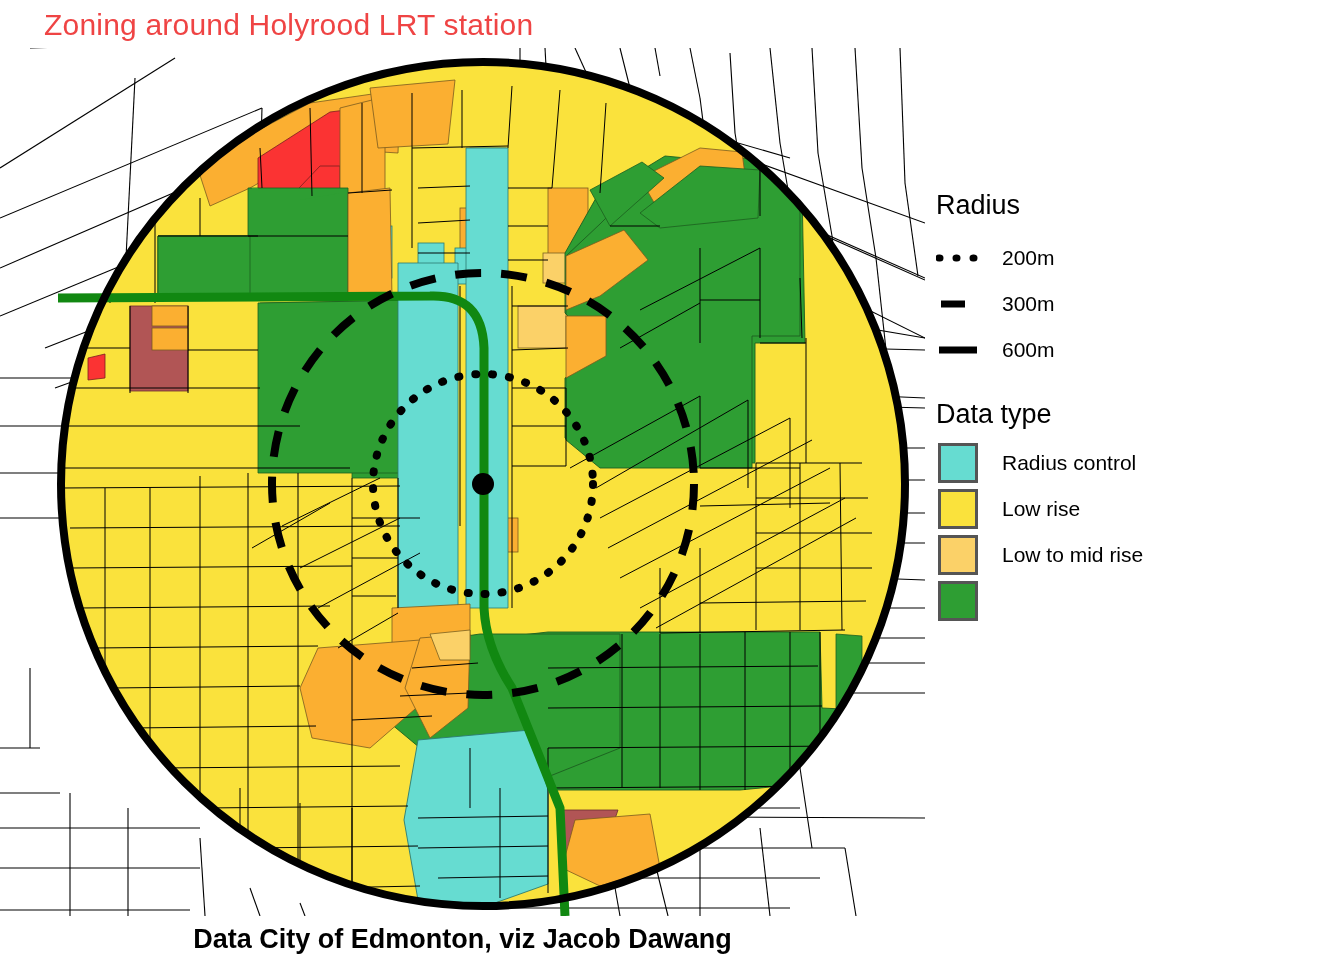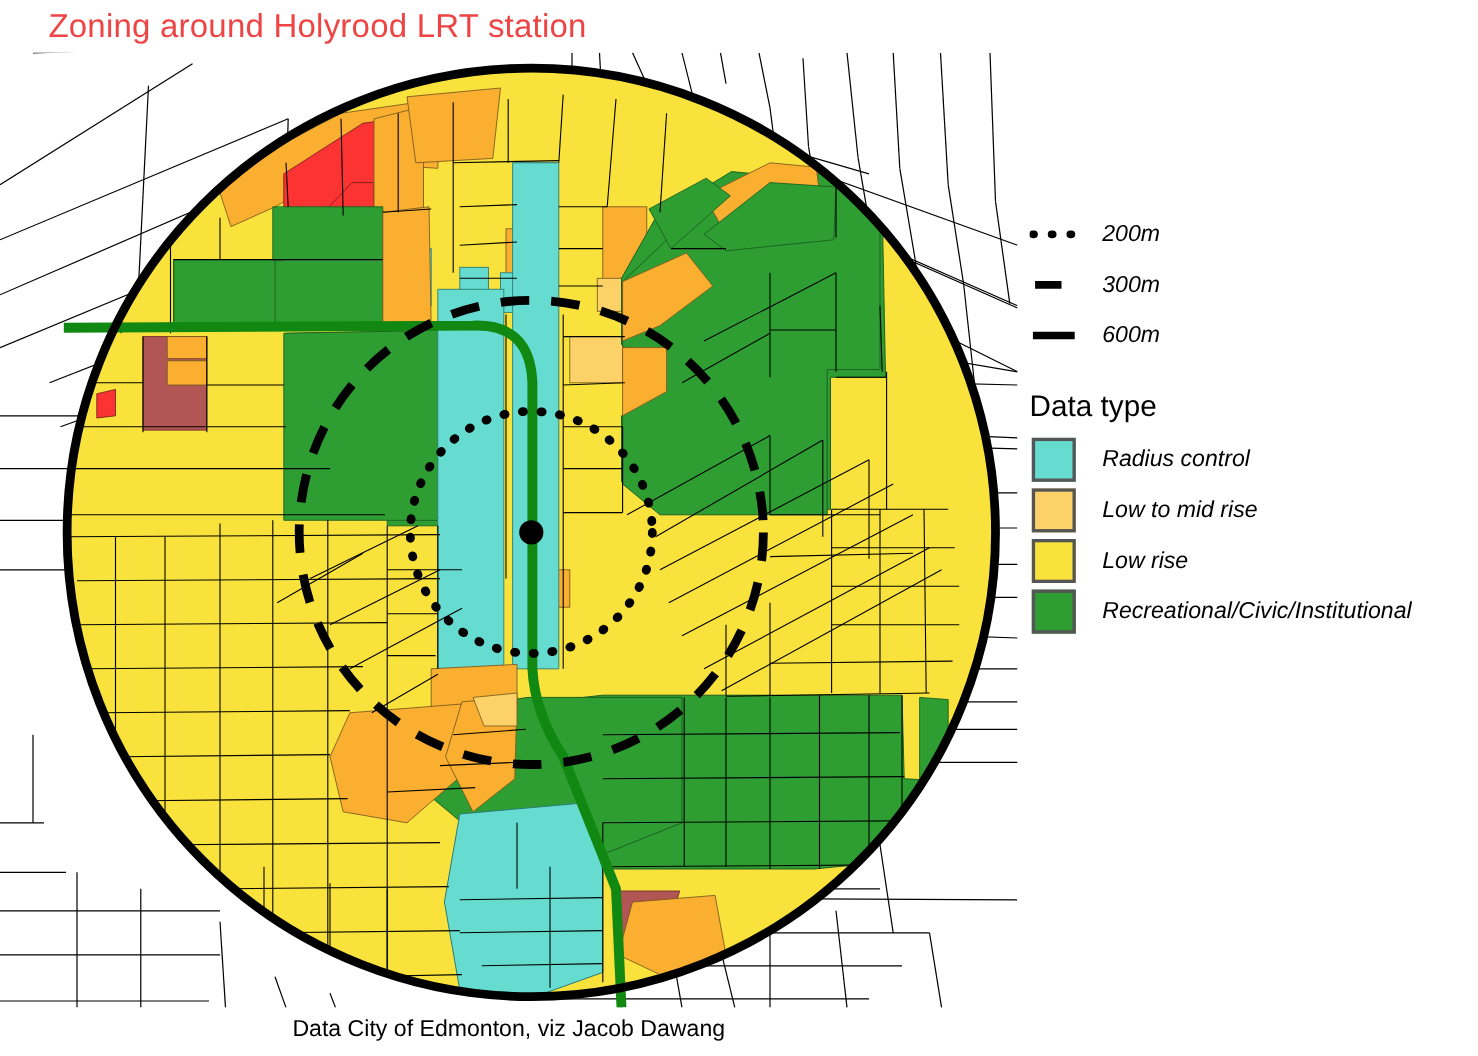--- a/index.html
+++ b/index.html
@@ -24,34 +24,35 @@
     position: absolute;
     left: 0; top: 48px;
     width: 925px; height: 868px;
   }
   #map-svg { display: block; }
   #caption {
     position: absolute;
     left: 0; top: 924px;
     width: 925px;
     text-align: center;
-    font-size: 21px;
+    font-size: 27px;
     color: #000;
+    font-weight: bold;
   }
   #legend-panel {
     position: absolute;
     left: 930px; top: 190px;
     width: 410px;
   }
   .legend-title {
     font-size: 27px;
     color: #000;
     margin: 0 0 14px 6px;
   }
-  .legend-rows { margin: 0; padding: 0; font-style: italic; }
+  .legend-rows { margin: 0; padding: 0; }
   .legend-row {
     display: flex;
     align-items: center;
     height: 46px;
   }
   .key-box {
     width: 44px; height: 44px;
     flex: 0 0 44px;
     display: flex; align-items: center; justify-content: center;
     margin-left: 6px;
@@ -415,20 +416,21 @@
 
   <circle cx="483" cy="436" r="11" fill="#000000"></circle>
 </svg>
 </div>
 
 <div id="caption">Data City of Edmonton, viz Jacob Dawang</div>
 
 <div id="legend-panel">
 
   <div id="radius-block">
+    <div class="legend-title">Radius</div>
     <div class="legend-rows">
 
       <div class="legend-row">
         <div class="key-box linekey">
           <svg width="44" height="44" viewBox="0 0 44 44">
             <line x1="3" y1="22" x2="41" y2="22" stroke="#000" stroke-width="7" stroke-dasharray="1 16" stroke-linecap="round"></line>
           </svg>
         </div>
         <div class="key-label">200m</div>
       </div>
@@ -462,35 +464,34 @@
       <div class="legend-row">
         <div class="key-box">
           <div class="swatch" style="background: rgb(102, 220, 209);"></div>
         </div>
         <div class="key-label">Radius control</div>
       </div>
 
 
       <div class="legend-row">
         <div class="key-box">
+          <div class="swatch" style="background: rgb(250, 226, 60);"></div>
+        </div>
+        <div class="key-label">Low rise</div>
+      </div>
+
+      <div class="legend-row">
+        <div class="key-box">
           <div class="swatch" style="background: rgb(251, 209, 104);"></div>
         </div>
         <div class="key-label">Low to mid rise</div>
-      </div>
-
-      <div class="legend-row">
-        <div class="key-box">
-          <div class="swatch" style="background: rgb(250, 226, 60);"></div>
-        </div>
-        <div class="key-label">Low rise</div>
       </div>
 
 
       <div class="legend-row">
         <div class="key-box">
           <div class="swatch" style="background: rgb(46, 158, 51);"></div>
         </div>
-        <div class="key-label">Recreational/Civic/Institutional</div>
       </div>
 
     </div>
   </div>
 </div>
 
 </body></html>

